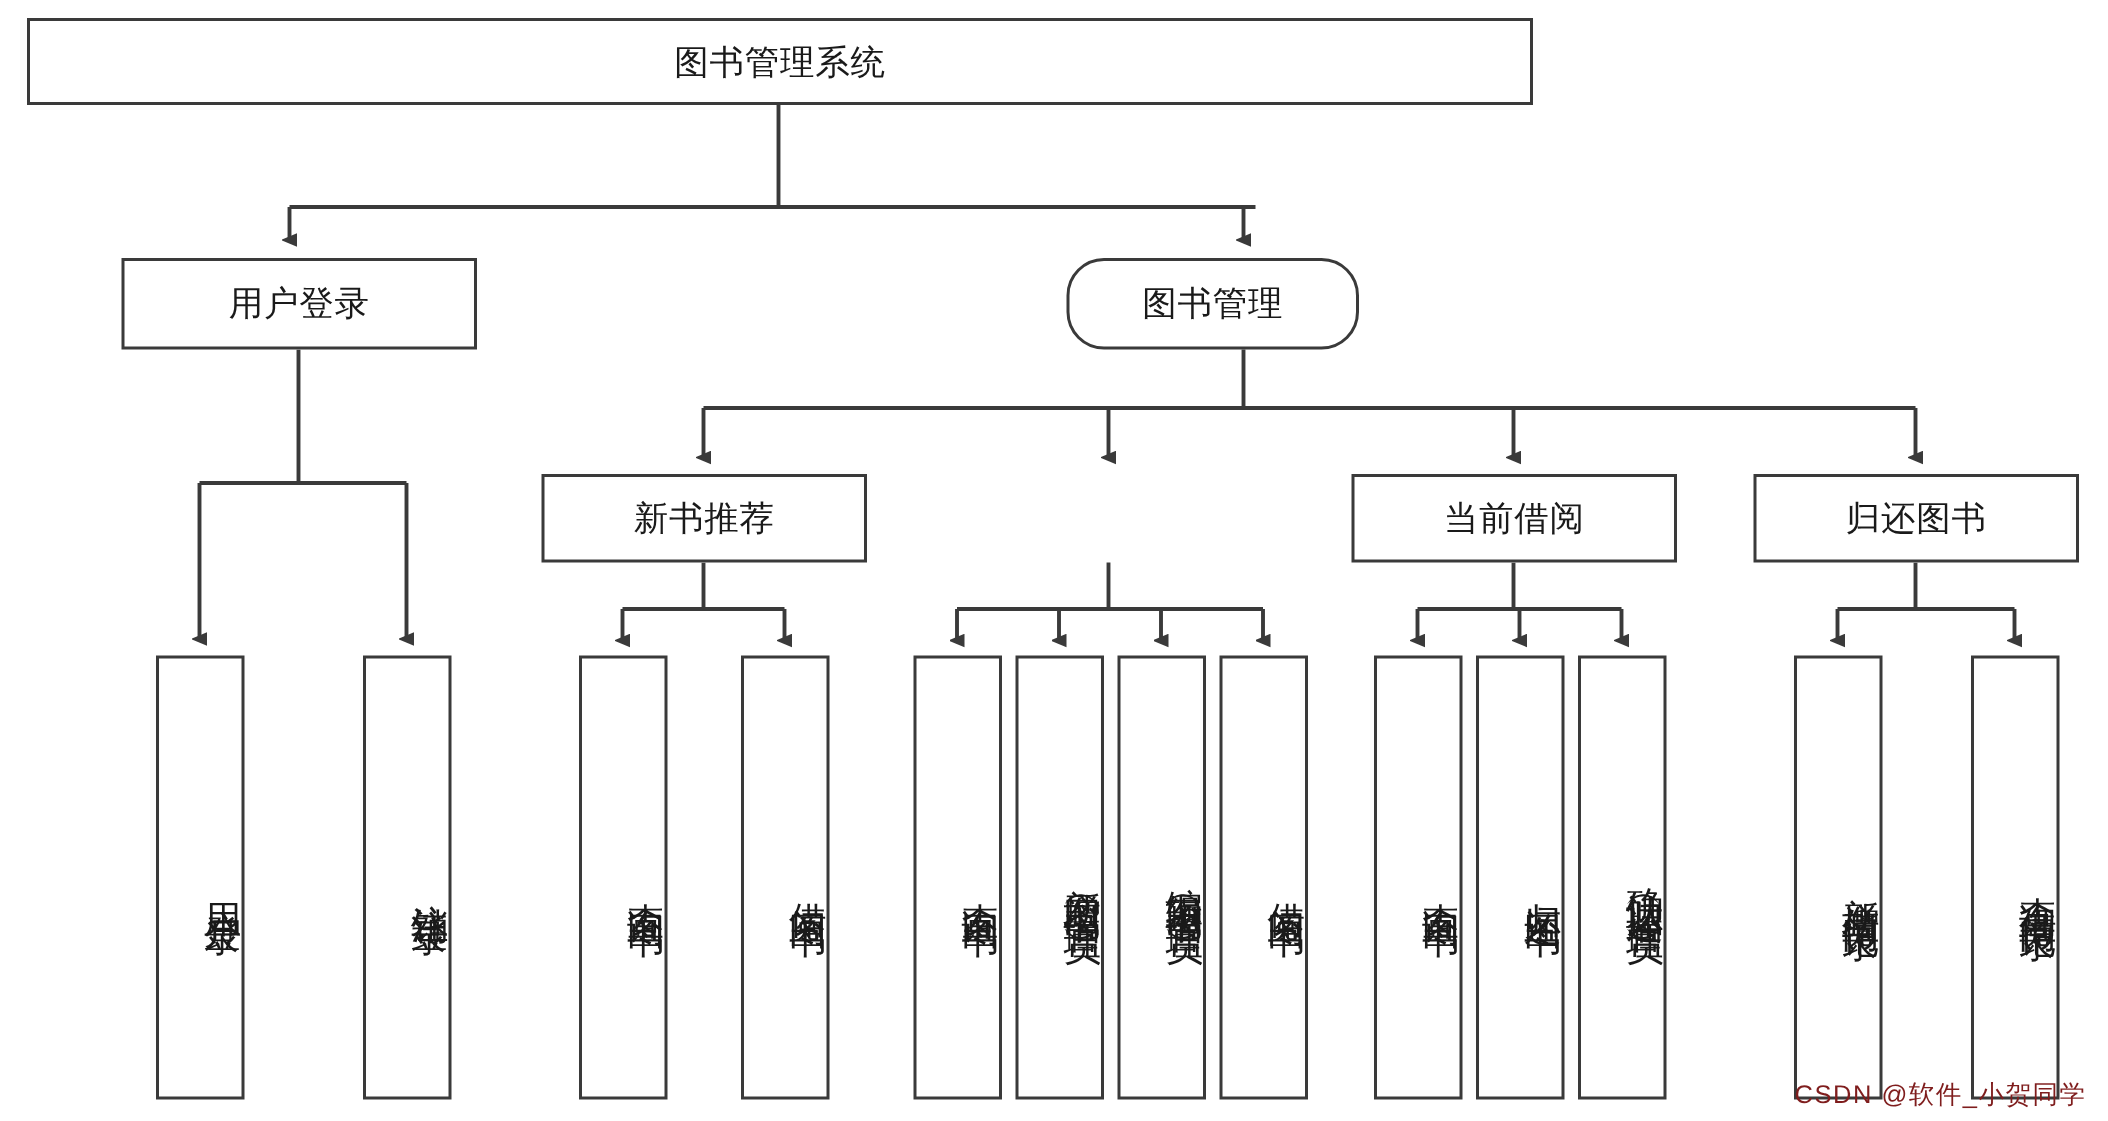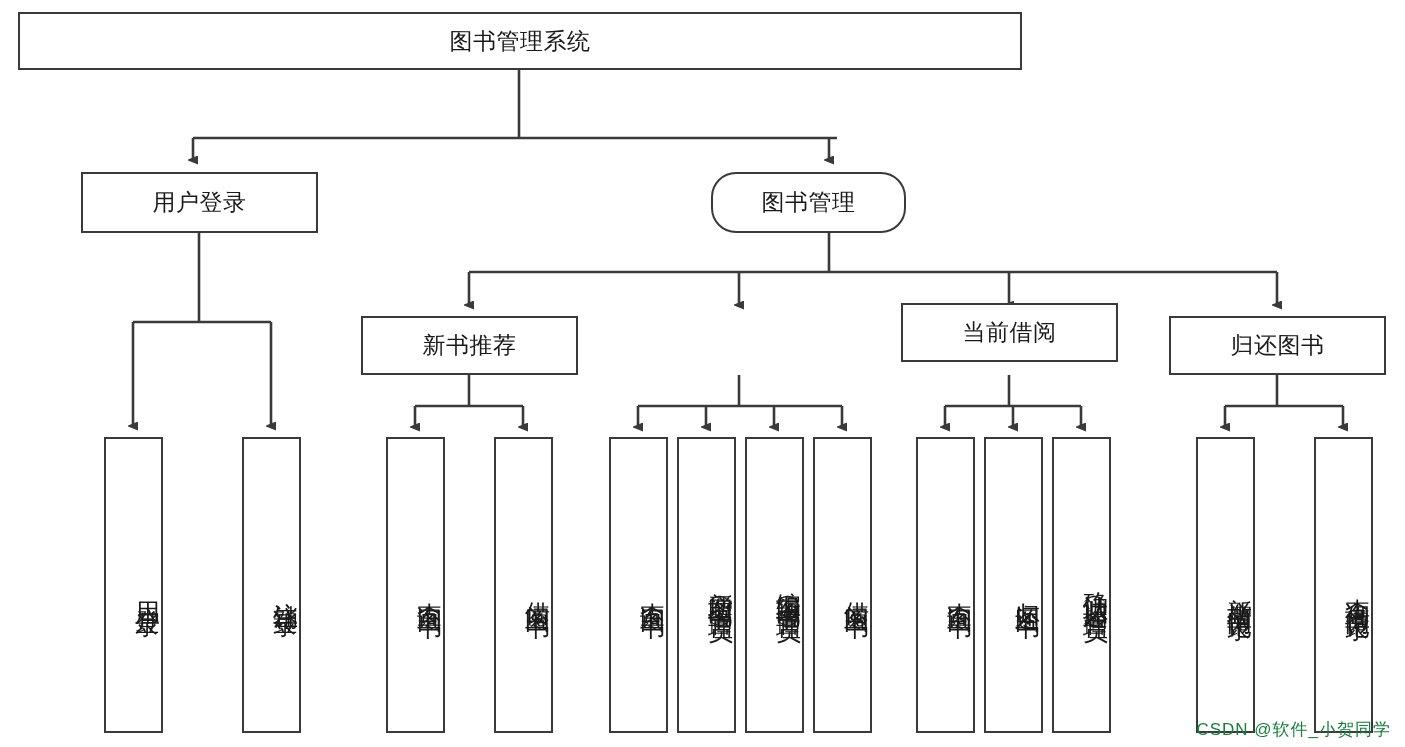--- a/index.html
+++ b/index.html
@@ -52,21 +52,21 @@
   .node.vert .vlabel {
     writing-mode: vertical-rl;
     text-orientation: upright;
     display: block;
   }
   .watermark {
     position: absolute;
     right: 14px;
     bottom: 6px;
     font-size: 17px;
-    color: #15803d;
+    color: #7f1d1d;
     letter-spacing: 1px;
     white-space: nowrap;
     user-select: none;
   }
 </style>
 </head>
 <body>
 
 <div id="canvas">
 
@@ -139,21 +139,21 @@
   <div class="node horiz" style="left:81px; top:172px; width:237px; height:61px;">
     <span>用户登录</span>
   </div>
   <div class="node horiz" style="left:711px; top:172px; width:195px; height:61px;border-radius:25px;">
     <span>图书管理</span>
   </div>
 
   <div class="node horiz" style="left:361px; top:316px; width:217px; height:59px;">
     <span>新书推荐</span>
   </div>
-  <div class="node horiz" style="left:901px; top:303px; width:217px; height:59px;">
+  <div class="node horiz" style="left:901px; top:316px; width:217px; height:59px;">
     <span>当前借阅</span>
   </div>
   <div class="node horiz" style="left:1169px; top:316px; width:217px; height:59px;">
     <span>归还图书</span>
   </div>
 
   <div class="node vert" style="left:104px; top:437px; width:59px; height:296px;">
     <span class="vlabel">用户登录</span>
   </div>
   <div class="node vert" style="left:242px; top:437px; width:59px; height:296px;">

